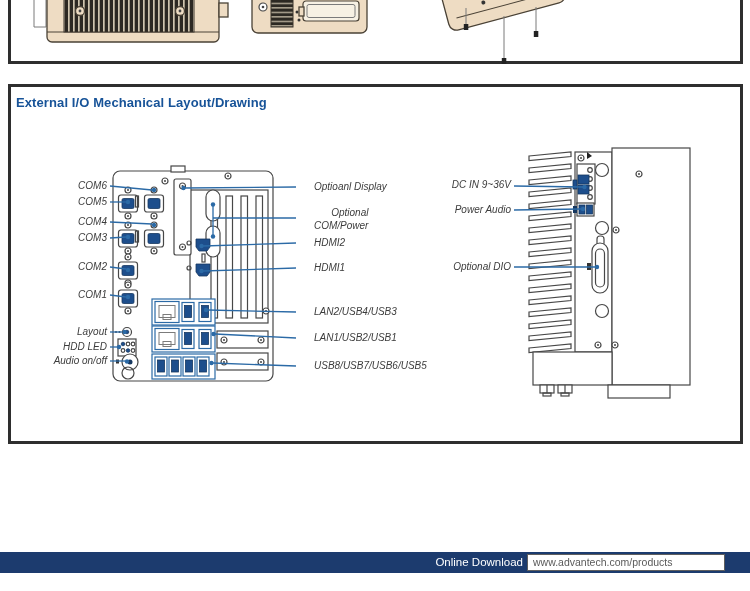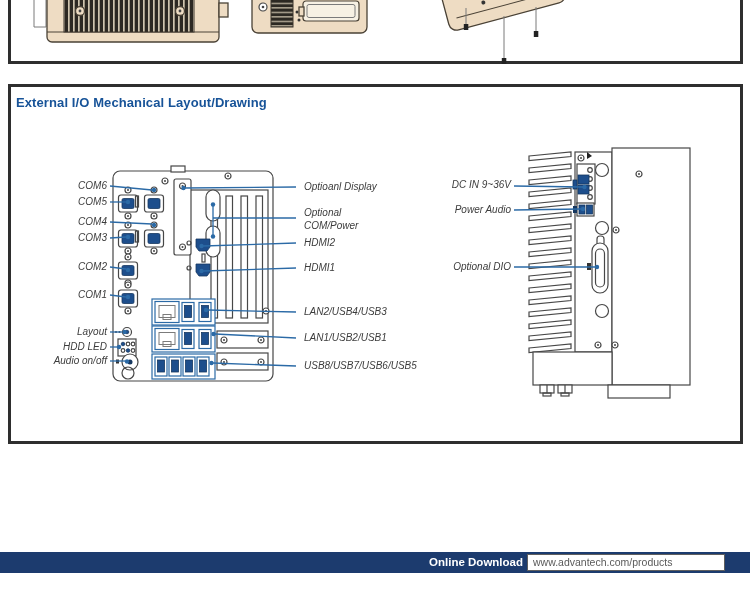--- a/index.html
+++ b/index.html
@@ -6,26 +6,26 @@
   #canvas{position:relative;width:750px;height:591px;background:#ffffff;overflow:hidden;
           font-family:"Liberation Sans",sans-serif;}
   .frame{position:absolute;box-sizing:border-box;border:3px solid #2e2e2e;background:#fff;}
   #topBox{left:8px;top:-42px;width:735px;height:106px;}
   #mainBox{left:8px;top:84px;width:735px;height:360px;}
   #drawLayer{position:absolute;left:0;top:-50px;width:750px;height:641px;}
   #sectionTitle{position:absolute;left:16px;top:95px;font-size:13px;font-weight:bold;
                 color:#175398;letter-spacing:.1px;}
   .lbl{position:absolute;font-size:10px;color:#3c3c3c;line-height:13px;white-space:pre-line;font-style:italic;}
   .lbl.l{text-align:right;right:643px;}
-  .lbl.r{text-align:left;left:304px;}
+  .lbl.r{text-align:right;left:314px;}
   .lbl.sv{text-align:right;right:239px;}
   
   #footerBar{position:absolute;left:0;top:552px;width:750px;height:21px;background:#1c3b6e;}
   #dlLabel{position:absolute;right:227px;top:0;height:21px;line-height:21px;
-           color:#ffffff;font-weight:bold;font-size:11.5px;}
+           color:#ffffff;font-weight:normal;font-size:11.5px;}
   #dlUrl{position:absolute;left:527px;top:2px;width:198px;height:17px;box-sizing:border-box;
          background:#fff;border:1px solid #5f5f5f;font-size:10.5px;color:#5a5a5a;
          line-height:15px;padding-left:5px;overflow:hidden;}
   
   .s{fill:none;stroke:#474747;stroke-width:1.2px;}
   .sw{fill:#ffffff;stroke:#474747;stroke-width:1.2px;}
   .sg{fill:none;stroke:#7b7b7b;stroke-width:1px;}
   .navy{fill:#1d4e8c;stroke:#16375f;stroke-width:.8px;}
   .blu{stroke:#2b6aa6;stroke-width:1.3px;fill:none;}
   .blubox{fill:#ffffff;stroke:#2b6aa6;stroke-width:1.2px;}

